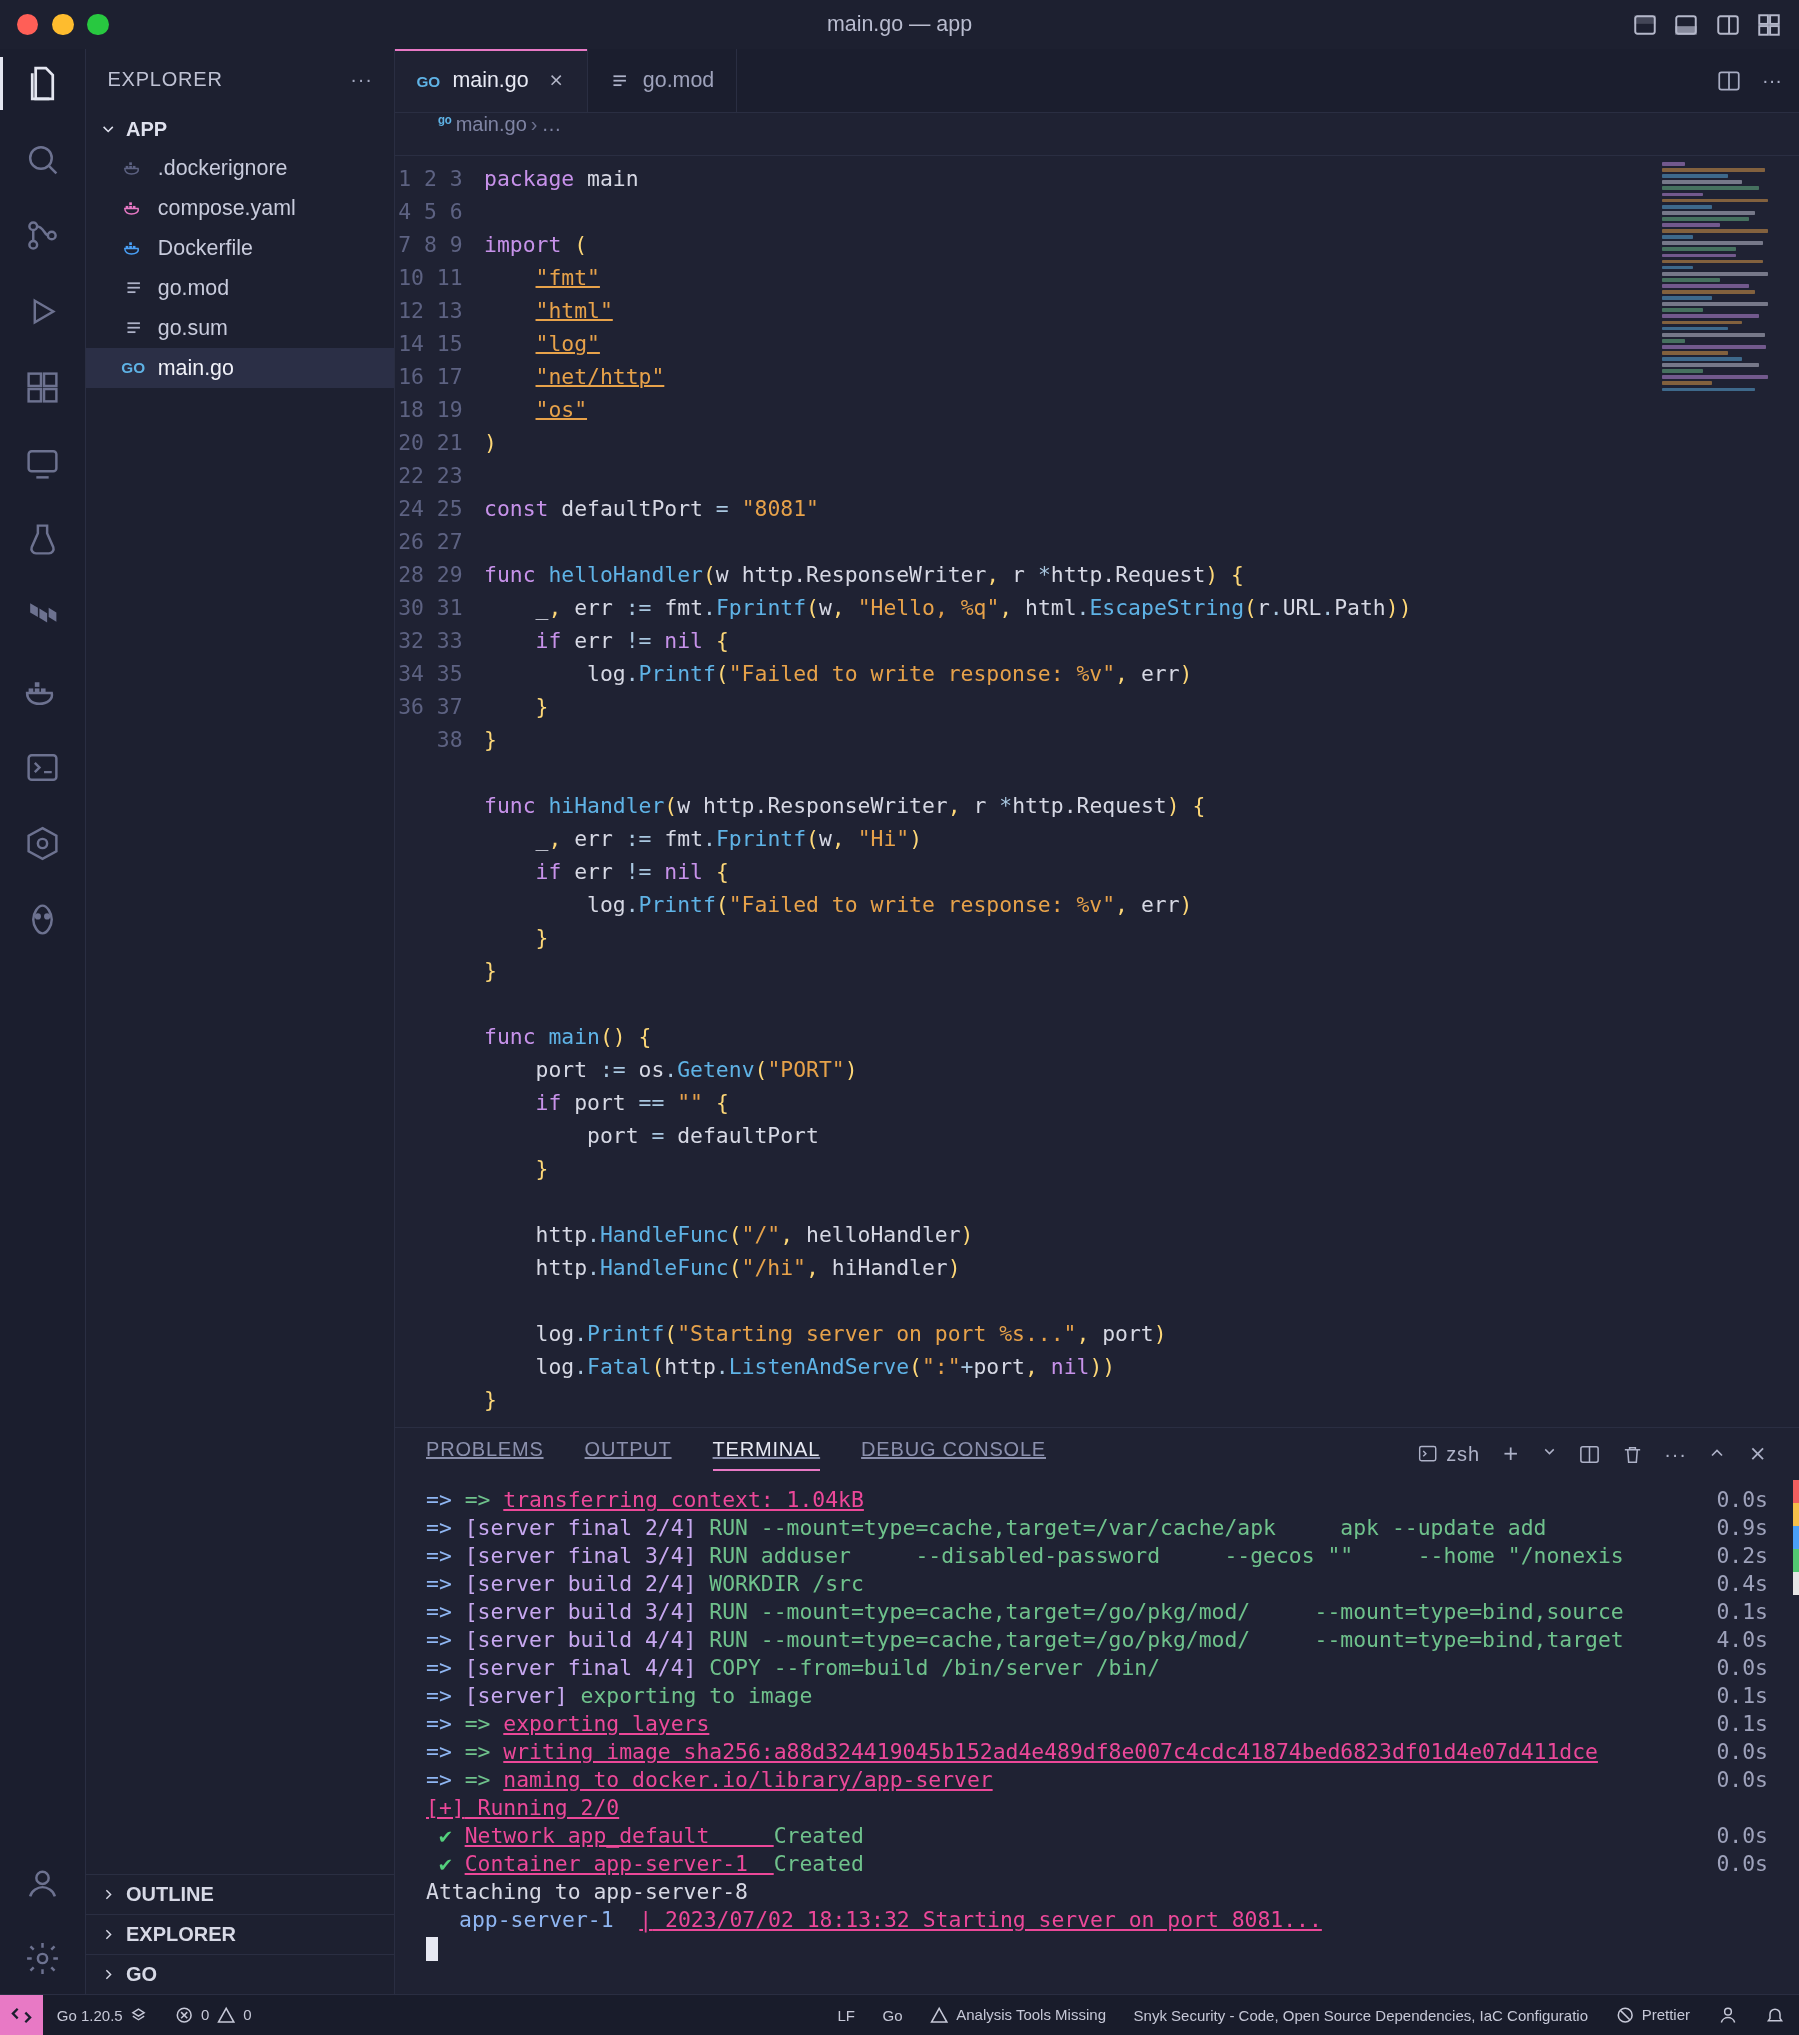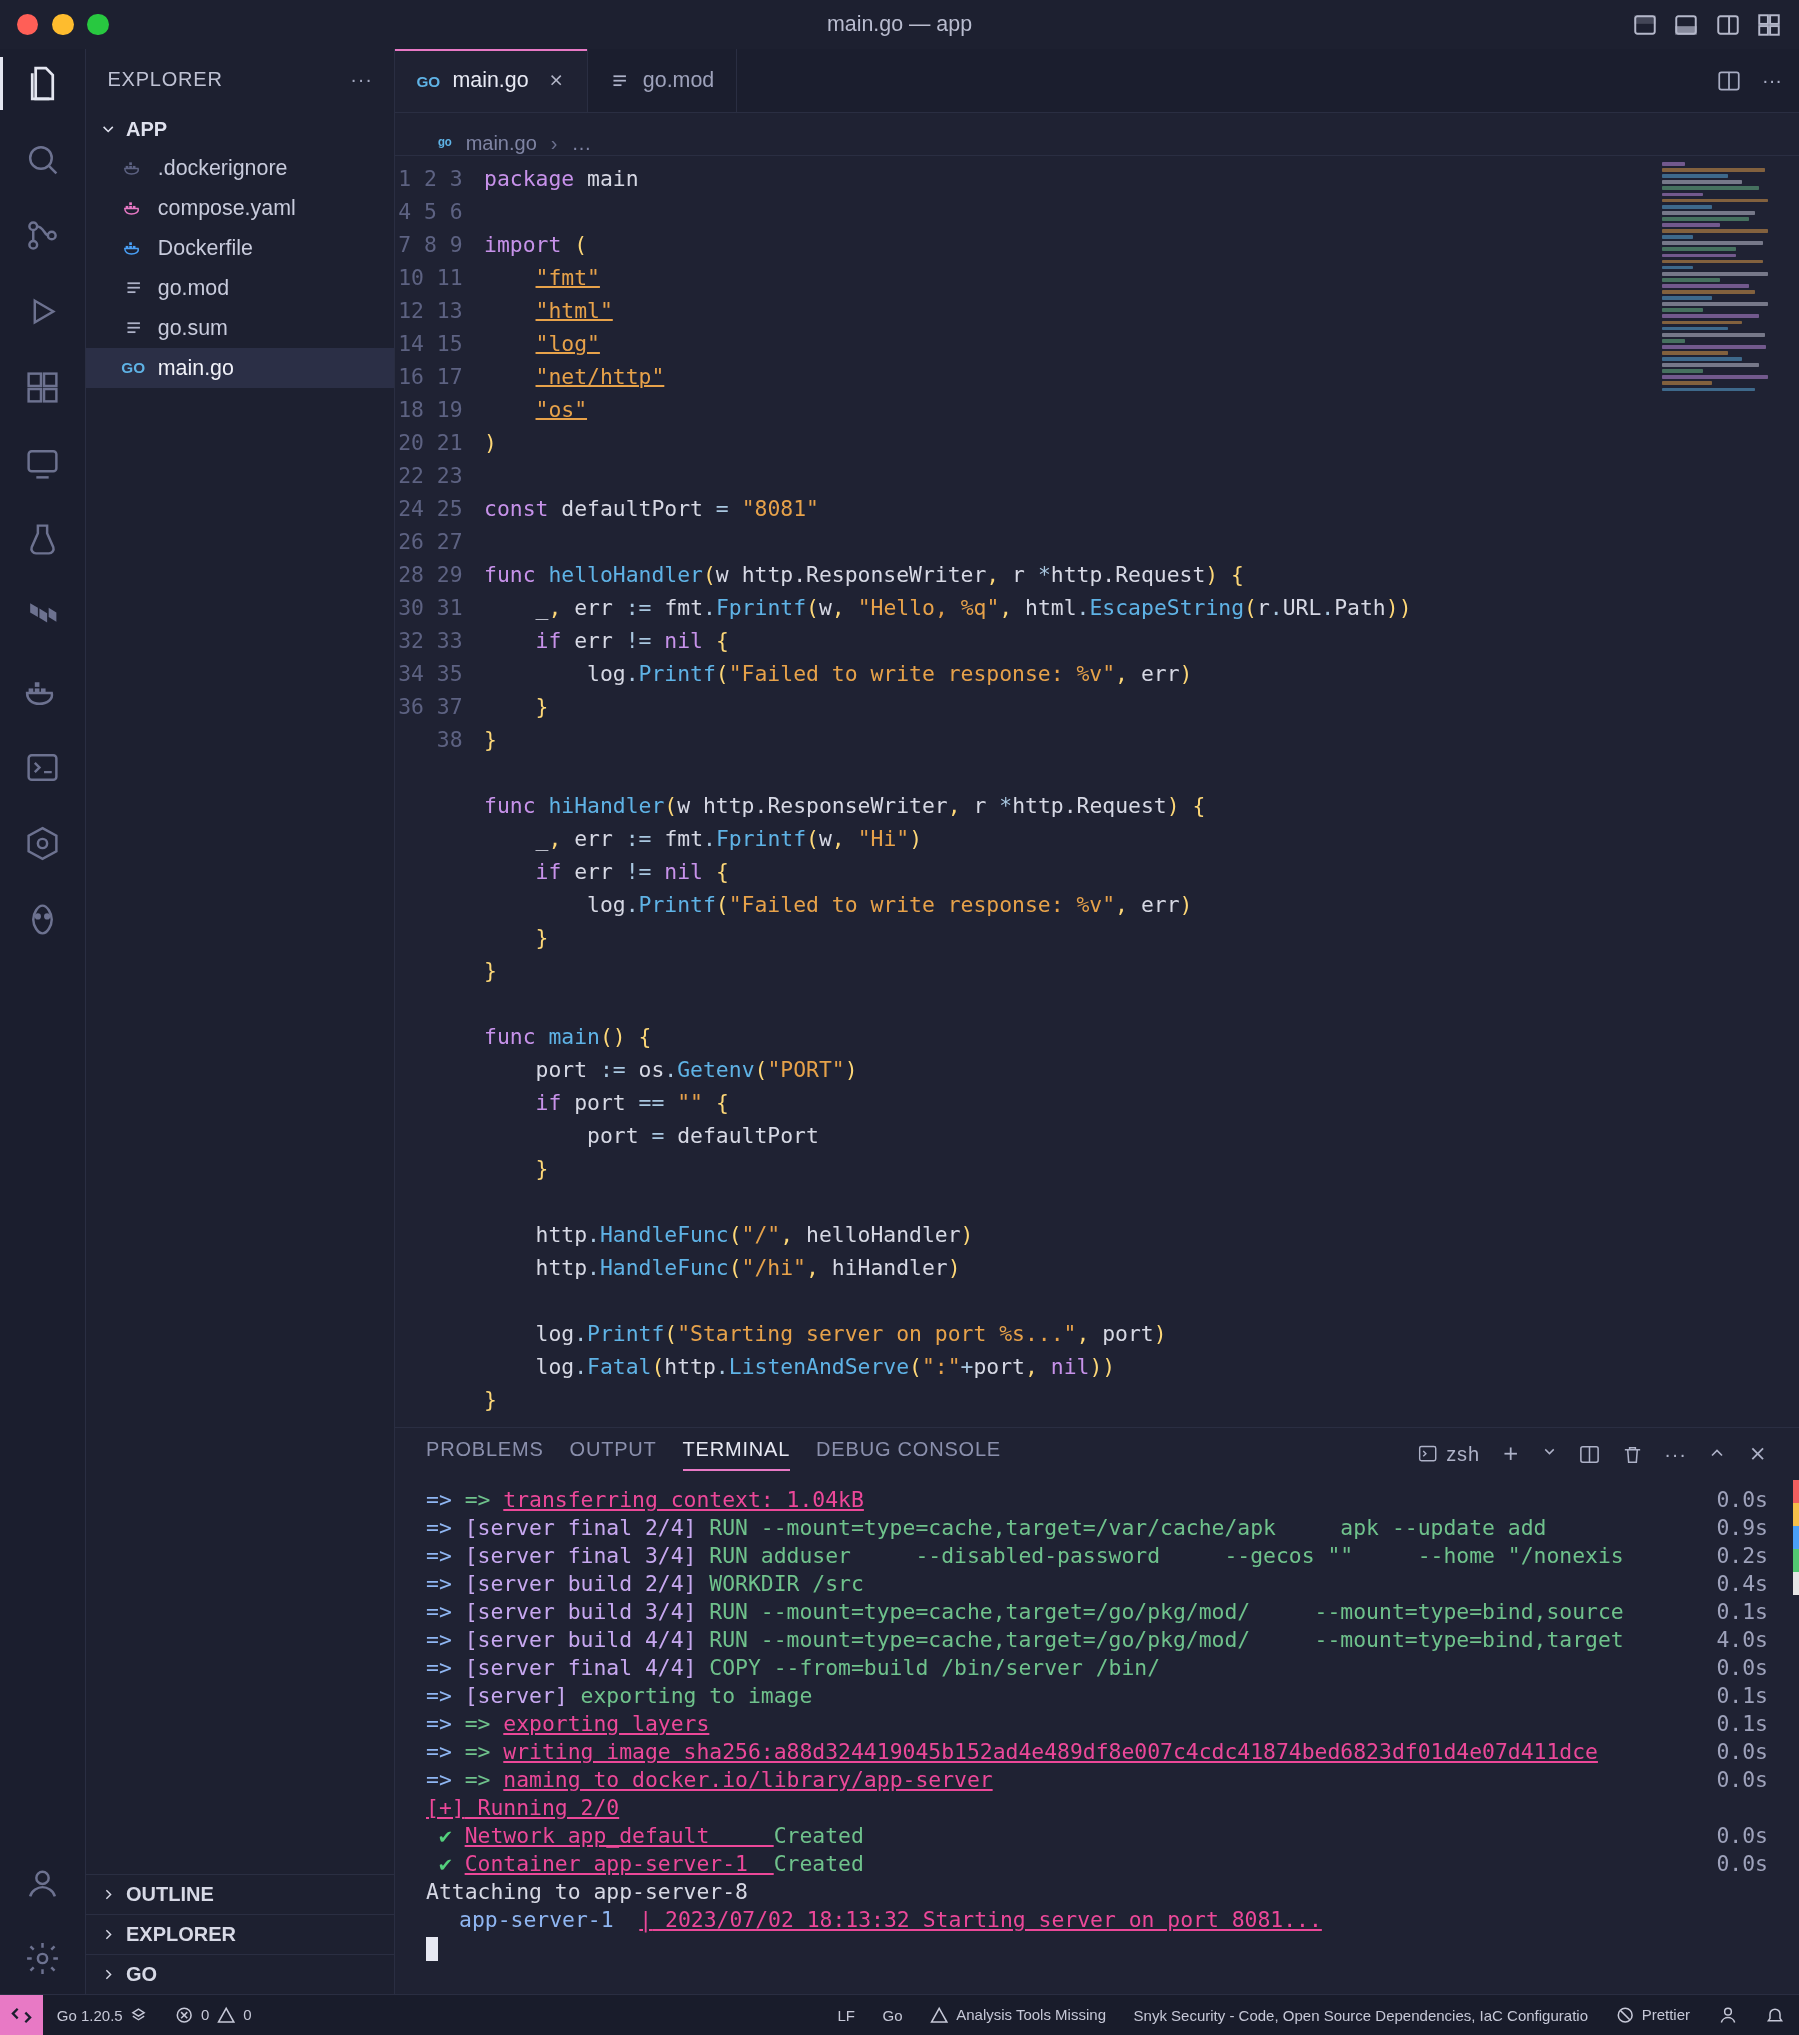--- a/index.html
+++ b/index.html
@@ -97,21 +97,21 @@
     display:flex; align-items:center; gap:12.3px; padding:0 21.4px;
     color:#9ea2bb; border-right:0.8px solid #2a2e42; font-size:21.4px;
     position:relative;
   }
   .tab.active { background:#1f2233; color:#e8eaf4; }
   .tab.active::before { content:""; position:absolute; top:0; left:0; right:0; height:2.3px; background:#e879c5; }
   .tab .close { margin-left:6.1px; color:#b5b8ca; }
   .tabs-right { margin-left:auto; display:flex; align-items:center; gap:20px; padding-right:17px; color:#a9adc3;}
 
   .breadcrumb {
-    height: 43px; display:flex; align-items:flex-end; gap:14px;
+    height: 43px; display:flex; align-items:flex-start; gap:4px;
     padding-left: 43px; color:#7f84a3; font-size:20px;
     border-bottom: 0.8px solid #2a2e42;
   }
   .breadcrumb .go-badge { color:#5fb3e6; font-size:17px; font-weight:600; }
 
   .editor-body { flex:1; display:flex; position:relative; overflow:hidden;}
   .gutter {
     width: 89px; text-align:right; padding-right:21.4px;
     color:#5d6282; font-family: "SF Mono", Menlo, Consolas, monospace;
     font-size:21.4px; line-height:33px; padding-top:6.1px;
@@ -594,21 +594,21 @@
           <div class="ml" style="width: 97px; background: rgb(207, 210, 225); opacity: 0.55;"></div>
           <div class="ml" style="width: 41px; background: rgb(111, 194, 140); opacity: 0.55;"></div>
           <div class="ml" style="width: 106px; background: rgb(199, 146, 234); opacity: 0.55;"></div>
           <div class="ml" style="width: 50px; background: rgb(231, 162, 74); opacity: 0.55;"></div>
           <div class="ml" style="width: 93px; background: rgb(95, 179, 230); opacity: 0.55;"></div>
         </div>
     </div>
 
     <div class="panel">
       <div class="panel-tabs">
-        <div id="ptabs" style="display:flex; gap:26px;">
+        <div id="ptabs" style="display:flex; gap:41px;text-decoration:underline;">
             <span class="pt">PROBLEMS</span>
             <span class="pt">OUTPUT</span>
             <span class="pt active">TERMINAL</span>
             <span class="pt">DEBUG CONSOLE</span>
           </div>
         <div class="panel-tabs-right">
           <span style="display:flex; align-items:center; gap:7.7px;">
             <svg width="21.4" height="21.4" viewBox="0 0 24 24" fill="none" stroke="currentColor" stroke-width="1.6">
                 <rect x="3" y="4" width="18" height="16" rx="2"></rect>
                 <path d="M7 9l3 3-3 3"></path>

